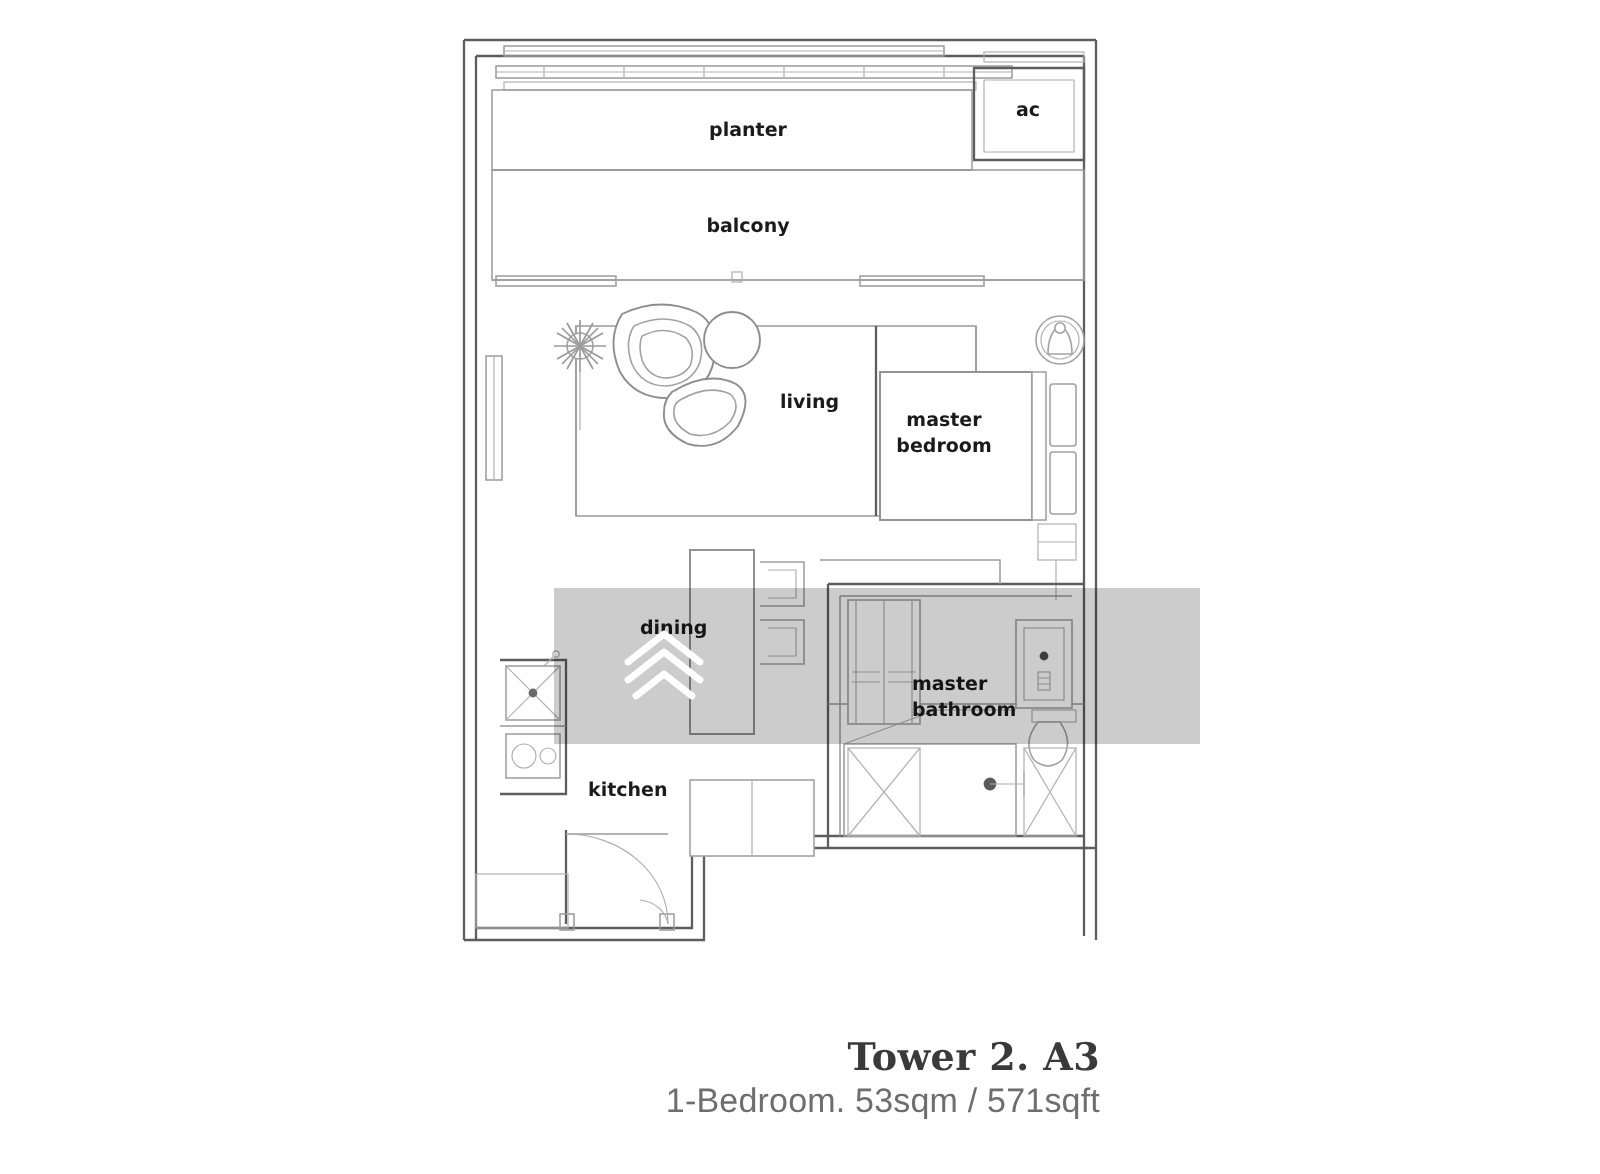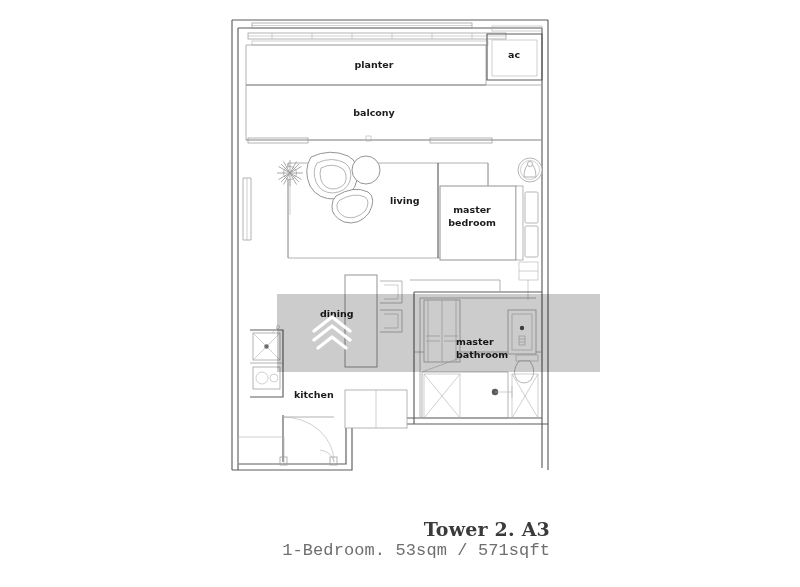--- a/index.html
+++ b/index.html
@@ -26,21 +26,21 @@
   }
 
   .caption{position:absolute;right:248px;text-align:center;white-space:nowrap;}
   #caption-title{
     top:518px;right:250px;
     font-family:"DejaVu Serif","Liberation Serif",serif;
     font-size:19px;font-weight:bold;color:#3a3a3a;letter-spacing:0.2px;
   }
   #caption-sub{
     top:541px;right:250px;
-    font-family:Liberation Mono, monospace;
+    font-family:Liberation Sans, sans-serif;
     font-size:17px;font-weight:400;color:#6e6e6e;letter-spacing:0.1px;
   }
 
   .rmlabel{
     font-family:"DejaVu Sans","Liberation Sans",sans-serif;
     font-size:9.5px;font-weight:bold;fill:#1b1b1b;
   }
   .wall{stroke:#5d5d5d;stroke-width:1.15;fill:none;}
   .thin{stroke:#9a9a9a;stroke-width:0.75;fill:none;}
   .thinner{stroke:#b0b0b0;stroke-width:0.6;fill:none;}

